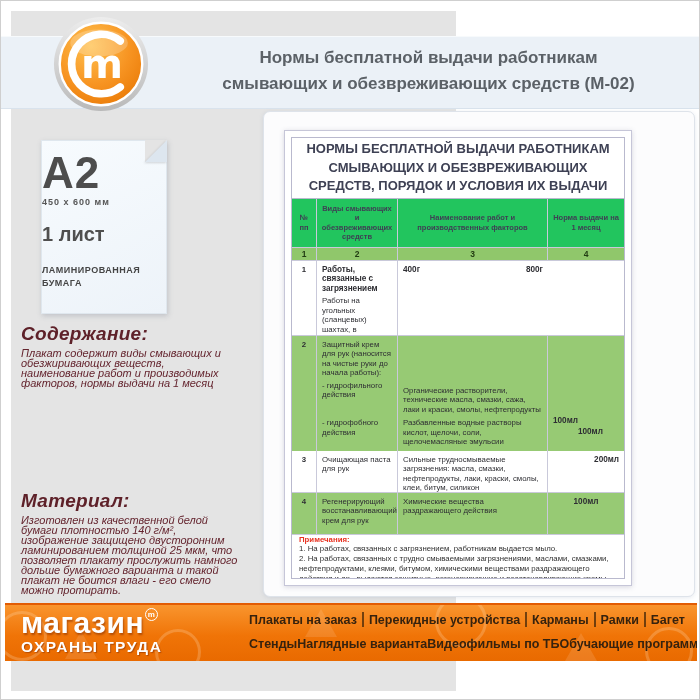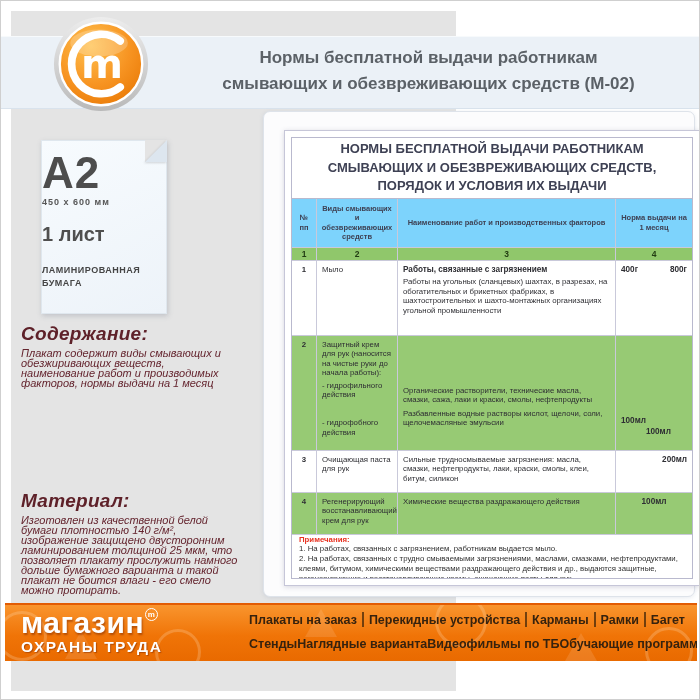--- a/index.html
+++ b/index.html
@@ -29,29 +29,29 @@
   
   .m-sec{position:absolute;left:20px;width:218px;color:#5e2129;}
   .m-sec .h{font-style:italic;font-weight:bold;font-size:19px;letter-spacing:.3px;}
   .m-sec .b{font-style:italic;font-size:11px;line-height:10px;margin-top:3px;color:#64242e;}
   .sec-content{top:322px;}
   .sec-material{top:489px;}
   
   .panel{position:absolute;left:262px;top:110px;width:430px;height:484px;
         background:#fcfcfd;border:1px solid #dee3ea;border-radius:7px;
         box-shadow:0 1px 4px rgba(120,140,170,.18);}
-  .poster{position:absolute;left:20px;top:18px;width:416px;height:456px;box-sizing:border-box;
+  .poster{position:absolute;left:20px;top:18px;width:348px;height:456px;box-sizing:border-box;
         background:#fff;border:1px solid #c6c6d8;box-shadow:0 1px 5px rgba(80,80,120,.22);padding:6px;}
   .poster-inner{border:1px solid #b9b9ce;height:100%;box-sizing:border-box;display:flex;flex-direction:column;overflow:hidden;}
   .p-title{text-align:center;font-weight:bold;color:#3e4154;font-size:13px;line-height:18.5px;
         padding:2px 12px 2px;border-bottom:1px solid #b9b9ce;}
   .trow{display:grid;grid-template-columns:25px 81px 1fr 76px;border-bottom:1px solid #c9c9da;}
   .trow>div{border-right:1px solid #c9c9da;box-sizing:border-box;}
   .trow>div:last-child{border-right:none;}
-  .th{background:#7dd3fc;font-size:7.5px;font-weight:bold;color:#3e4154;text-align:center;
+  .th{background:#22c55e;font-size:7.5px;font-weight:bold;color:#3e4154;text-align:center;
         padding:5px 3px;line-height:9.5px;display:flex;align-items:center;justify-content:center;}
   .num-row>div{background:#90c76b;font-size:8.5px;font-weight:bold;color:#223d13;text-align:center;padding:1px 0;}
   .cell{font-size:7.8px;color:#2e2e33;padding:4px 5px;line-height:9.6px;}
   .cell.cn{text-align:center;font-weight:bold;}
   .cell.norm{text-align:left;font-weight:bold;font-size:8.2px;display:flex;flex-direction:row;}
   .bold-lead{font-weight:bold;font-size:8.2px;margin-bottom:3px;}
   .green>div{background:#97ca74;}
   .r1{min-height:74px;} .r2{min-height:114px;} .r3{min-height:41px;} .r4{min-height:41px;}
   .notes{flex:1;padding:0 7px;font-size:7.8px;line-height:9.8px;color:#303030;}
   .notes .lbl{color:#e8311f;font-weight:bold;}
@@ -142,21 +142,20 @@
         </div>
         <div class="trow num-row">
           <div>1</div>
           <div>2</div>
           <div>3</div>
           <div>4</div>
         </div>
 
         <div class="trow r1">
           <div class="cell cn">1</div>
-          <div class="cell">Мыло</div>
           <div class="cell">
             <div class="bold-lead">Работы, связанные с загрязнением</div>
             <div>Работы на угольных (сланцевых) шахтах, в разрезах, на обогатительных и брикетных фабриках, в шахтостроительных и шахто-монтажных организациях угольной промышленности</div>
           </div>
           <div class="cell norm" style="justify-content:space-between;">
             <span>400г</span>
             <span>800г</span>
           </div>
         </div>
 

